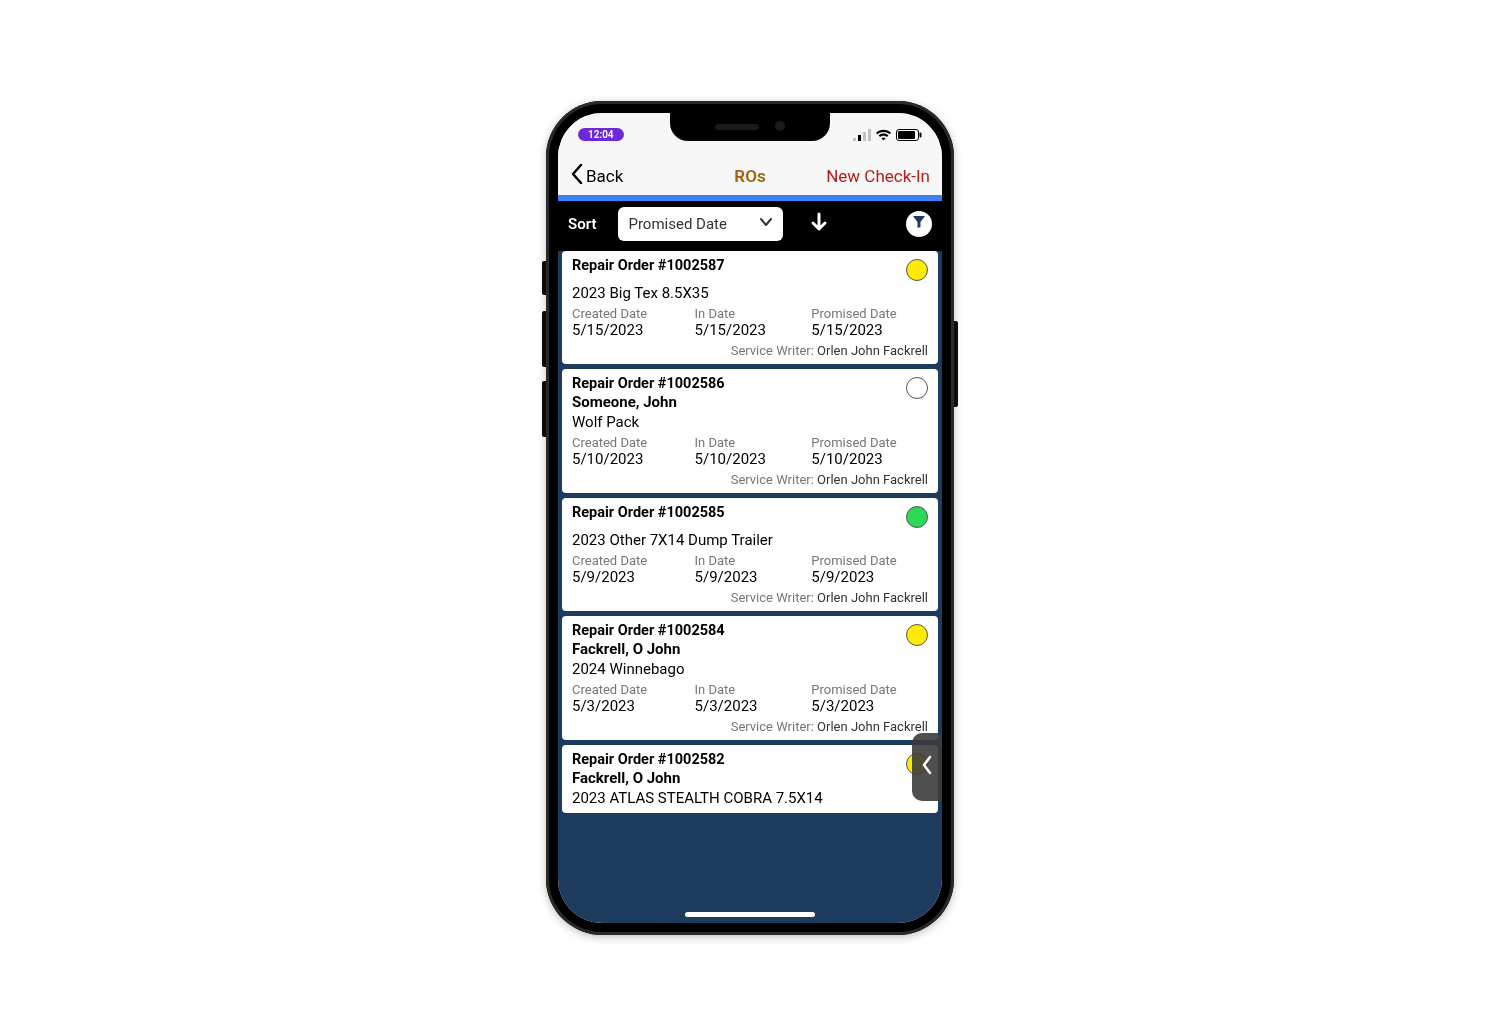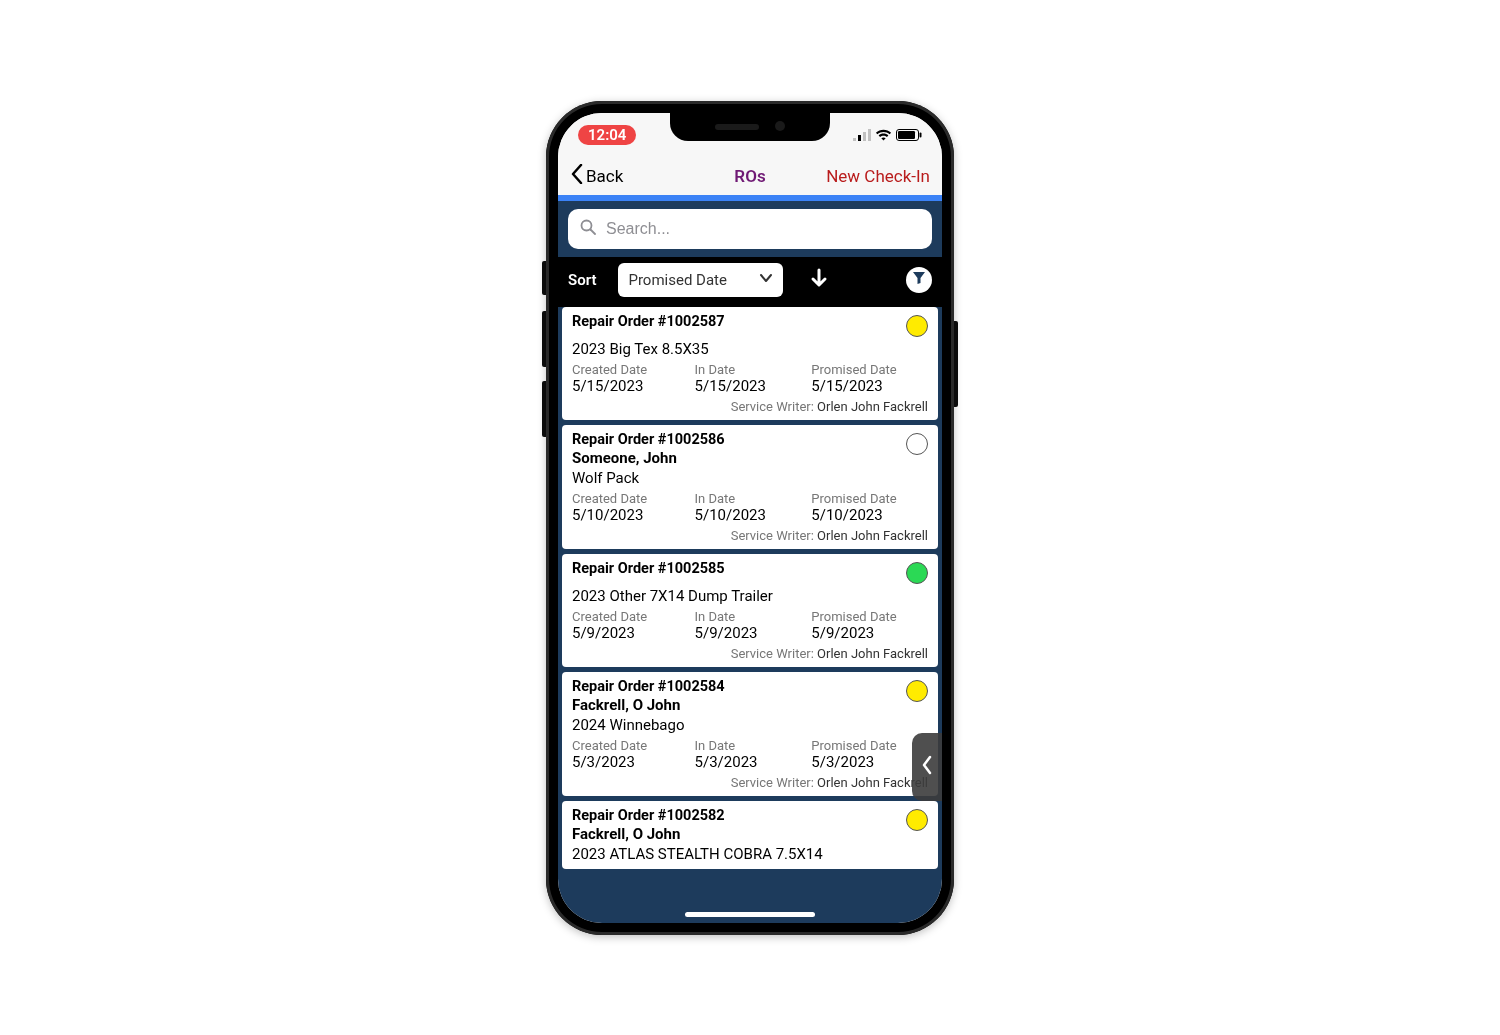--- a/index.html
+++ b/index.html
@@ -66,46 +66,46 @@
     height: 44px;
     background: #f7f7f7;
     display:flex;
     align-items:center;
     justify-content:space-between;
     padding: 0 20px 0 20px;
     font-size: 15px;
     font-weight: 600;
   }
   .pill {
-    background:#ef4444;
+    background:#6d28d9;
     color:#fff;
     border-radius: 14px;
     padding: 1px 10px;
-    font-size: 15px;
+    font-size: 10px;
     font-weight:600;
   }
   .status-right { display:flex; align-items:center; gap:4px; }
   .signal-icon svg, .wifi-icon svg, .battery-icon svg { display:block; }
 
   
   .navbar {
     height: 44px;
     background:#f7f7f7;
     border-bottom: 6px solid #3b82f6;
     display:flex;
     align-items:center;
     justify-content:space-between;
     padding: 0 12px;
   }
   .back-btn {
     display:flex; align-items:center; gap:2px;
     color:#000; font-size:17px; font-weight:400;
   }
   .back-btn svg { width:14px; height:20px; }
-  .nav-title { font-size:17px; font-weight:600; color:#701a75; position:absolute; left:50%; transform:translateX(-50%);}
+  .nav-title { font-size:17px; font-weight:600; color:#a16207; position:absolute; left:50%; transform:translateX(-50%);}
   .nav-action { color:#b91c1c; font-size:17px; font-weight:400; }
 
   
   .search-wrap {
     background:#1d3b5c;
     padding: 8px 10px;
   }
   .searchbox {
     background:#fff;
     border-radius: 10px;
@@ -265,31 +265,20 @@
           <svg viewBox="0 0 12 20">
               <path d="M10 1 L2 10 L10 19" stroke="#000" stroke-width="2.5" fill="none" stroke-linecap="round" stroke-linejoin="round"></path>
             </svg>
         </span>
         <span>Back</span>
       </div>
       <div class="nav-title">ROs</div>
       <div class="nav-action">New Check-In</div>
     </div>
 
-    <div class="search-wrap">
-      <div class="searchbox">
-        <span>
-          <svg width="16" height="16" viewBox="0 0 16 16">
-              <circle cx="6.5" cy="6.5" r="5" stroke="#8e8e93" stroke-width="1.8" fill="none"></circle>
-              <line x1="10.5" y1="10.5" x2="15" y2="15" stroke="#8e8e93" stroke-width="1.8" stroke-linecap="round"></line>
-            </svg>
-        </span>
-        <input type="text" placeholder="Search..." style="">
-      </div>
-    </div>
 
     <div class="sortrow">
       <div class="sort-label">Sort</div>
       <div class="sort-select">
         <span>Promised Date</span>
         <span>
           <svg viewBox="0 0 14 14">
               <path d="M2 4 L7 10 L12 4" stroke="#333" stroke-width="2" fill="none" stroke-linecap="round" stroke-linejoin="round"></path>
             </svg>
         </span>

